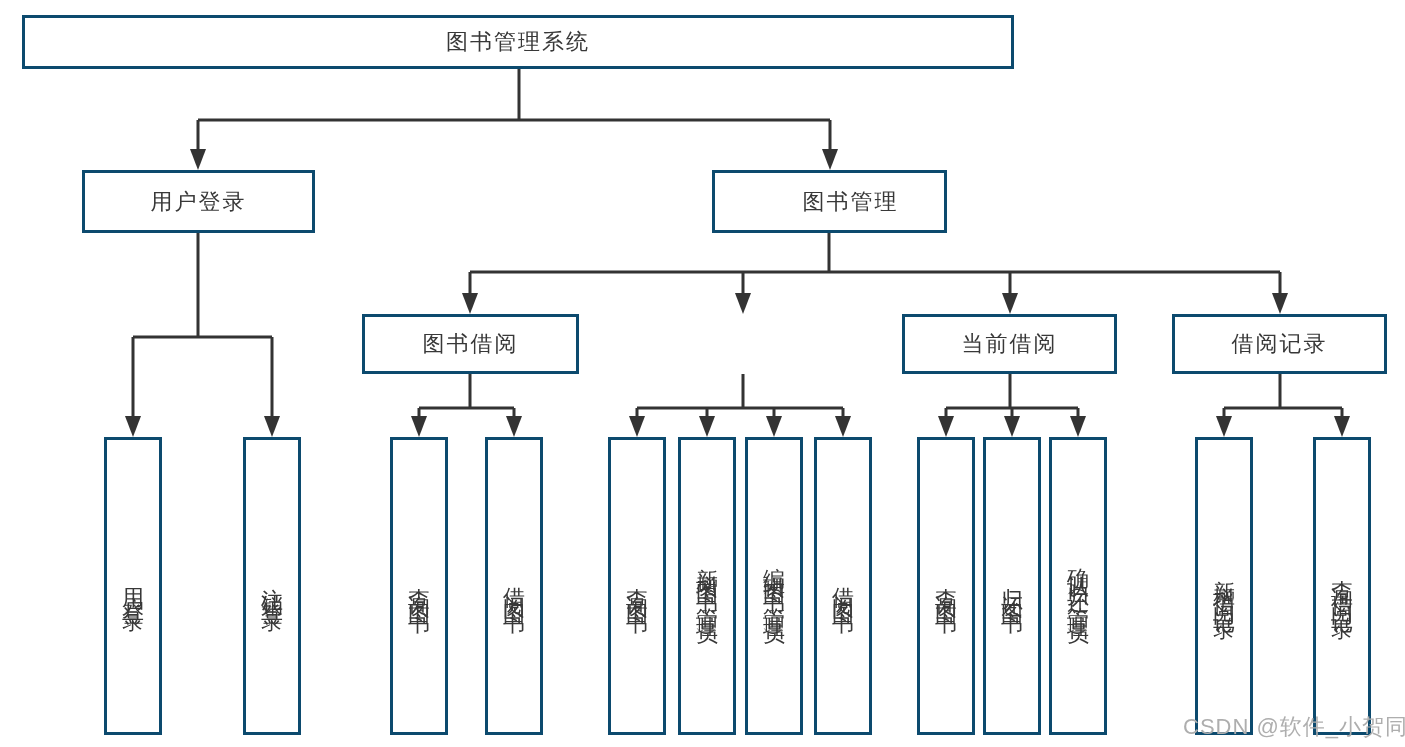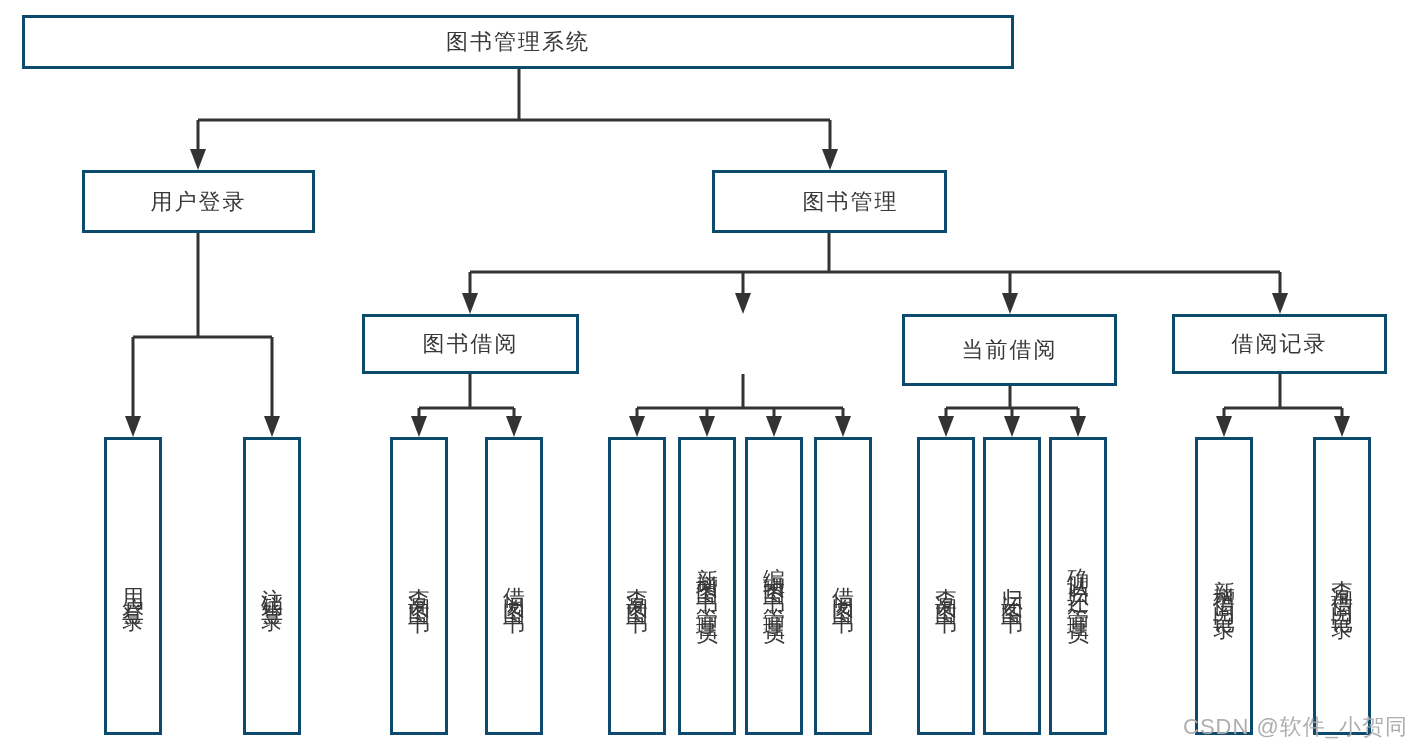--- a/index.html
+++ b/index.html
@@ -103,21 +103,21 @@
   <div class="box hbox" style="left:82px; top:170px; width:233px; height:63px;">
     <span>用户登录</span>
   </div>
   <div class="box hbox" style="left:712px; top:170px; width:235px; height:63px;padding-left:42px;">
     <span>图书管理</span>
   </div>
 
   <div class="box hbox" style="left:362px; top:314px; width:217px; height:60px;">
     <span>图书借阅</span>
   </div>
-  <div class="box hbox" style="left:902px; top:314px; width:215px; height:72px;">
+  <div class="box hbox" style="left:902px; top:314px; width:215px; height:60px;">
     <span>当前借阅</span>
   </div>
   <div class="box hbox" style="left:1172px; top:314px; width:215px; height:60px;">
     <span>借阅记录</span>
   </div>
 
   <div class="box leaf" style="left:104px; top:437px; width:58px; height:298px;">
     <span>用户登录</span>
   </div>
   <div class="box leaf" style="left:243px; top:437px; width:58px; height:298px;">

